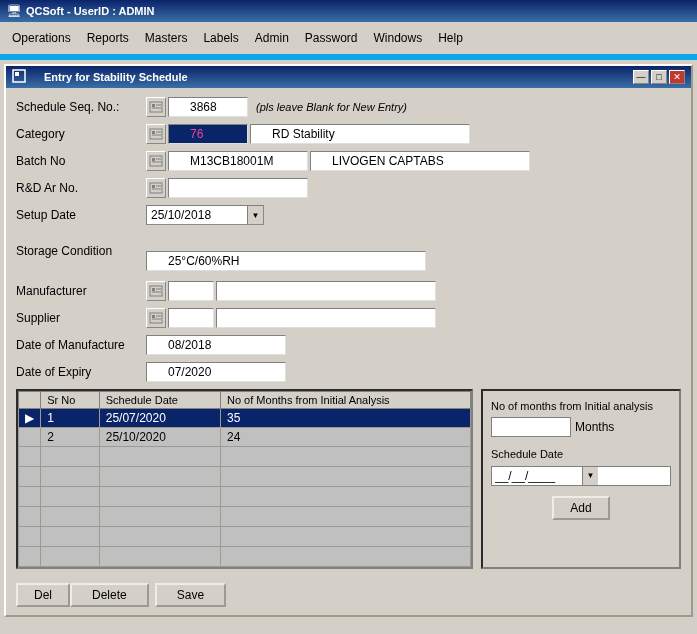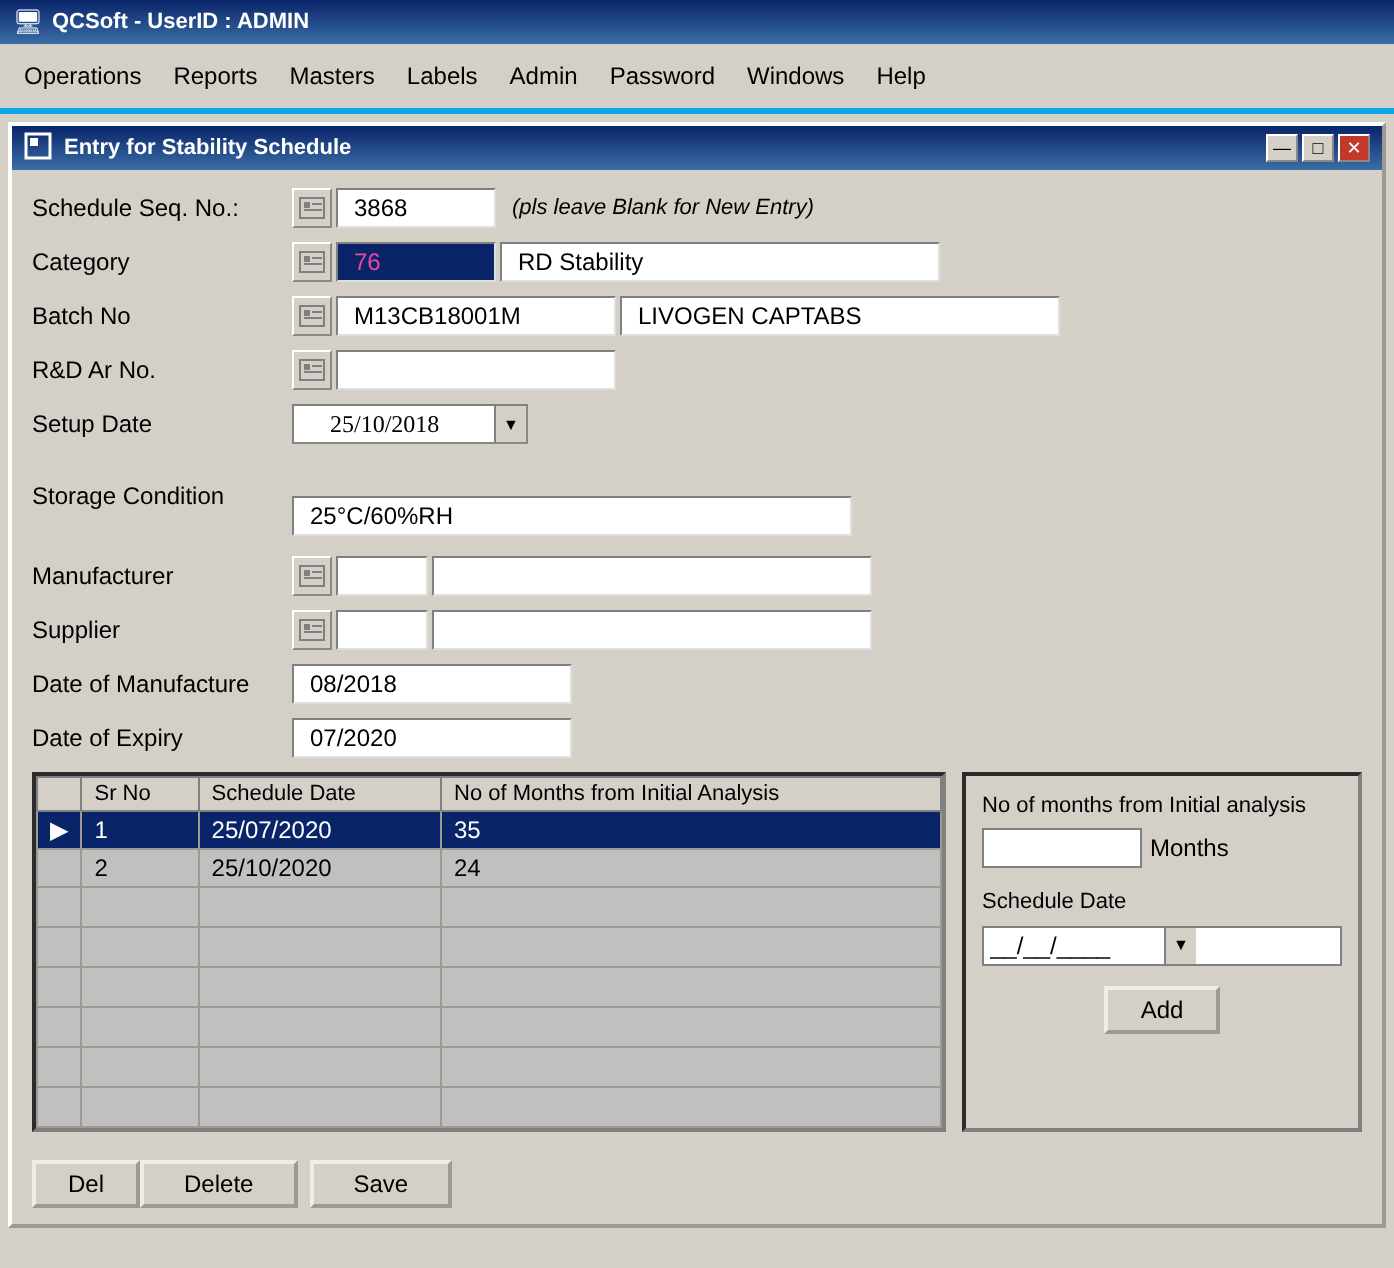--- a/index.html
+++ b/index.html
@@ -36,21 +36,21 @@
       flex: 1;
     }
 
     
     .menu-bar {
       background: #d4d0c8;
       display: flex;
       padding: 16px 4px;
       height: 22px;
       align-items: center;
-      border-bottom: 3px solid #0ea5e9;
+      border-bottom: 6px solid #0ea5e9;
     }
     .menu-item {
       padding: 2px 8px;
       cursor: pointer;
       font-size: 12px;
       color: #000;
     }
 
     
     .dialog {
@@ -60,20 +60,21 @@
       border-left: 2px solid #ffffff;
       margin: 4px;
     }
     .dialog-title-bar {
       background: linear-gradient(to bottom, #0a246a, #3a6ea5);
       color: white;
       padding: 1px 6px;
       display: flex;
       align-items: center;
       height: 22px;
+      gap: 12px;
     }
     .dialog-title-icon {
       width: 16px;
       height: 16px;
       margin-right: 4px;
     }
     .dialog-title-text {
       font-size: 11px;
       font-weight: bold;
       flex: 1;
@@ -135,21 +136,21 @@
       margin-right: 2px;
     }
     .form-input {
       border: 1px solid #888;
       border-top-color: #808080;
       border-left-color: #808080;
       border-bottom-color: #dfdfdf;
       border-right-color: #dfdfdf;
       background: white;
       height: 20px;
-      padding: 1px 8px;
+      padding: 1px 21px;
       font-size: 12px;
       font-family: inherit;
     }
     .form-input.highlighted {
       background: #0a246a;
       color: #ec4899;
     }
     .form-input-small {
       width: 80px;
     }
@@ -161,23 +162,23 @@
       align-items: center;
       border: 1px solid #888;
       border-top-color: #808080;
       border-left-color: #808080;
       background: white;
       height: 20px;
     }
     .date-input-part {
       border: none;
       background: transparent;
-      padding: 1px 18px;
-      font-size: 12px;
-      font-family: Liberation Serif, serif;
+      padding: 1px 4px;
+      font-size: 12px;
+      font-family: Liberation Sans, sans-serif;
       width: 100px;
       outline: none;
     }
     .date-arrow {
       width: 16px;
       height: 18px;
       background: #d4d0c8;
       border-left: 1px solid #808080;
       display: flex;
       align-items: center;

